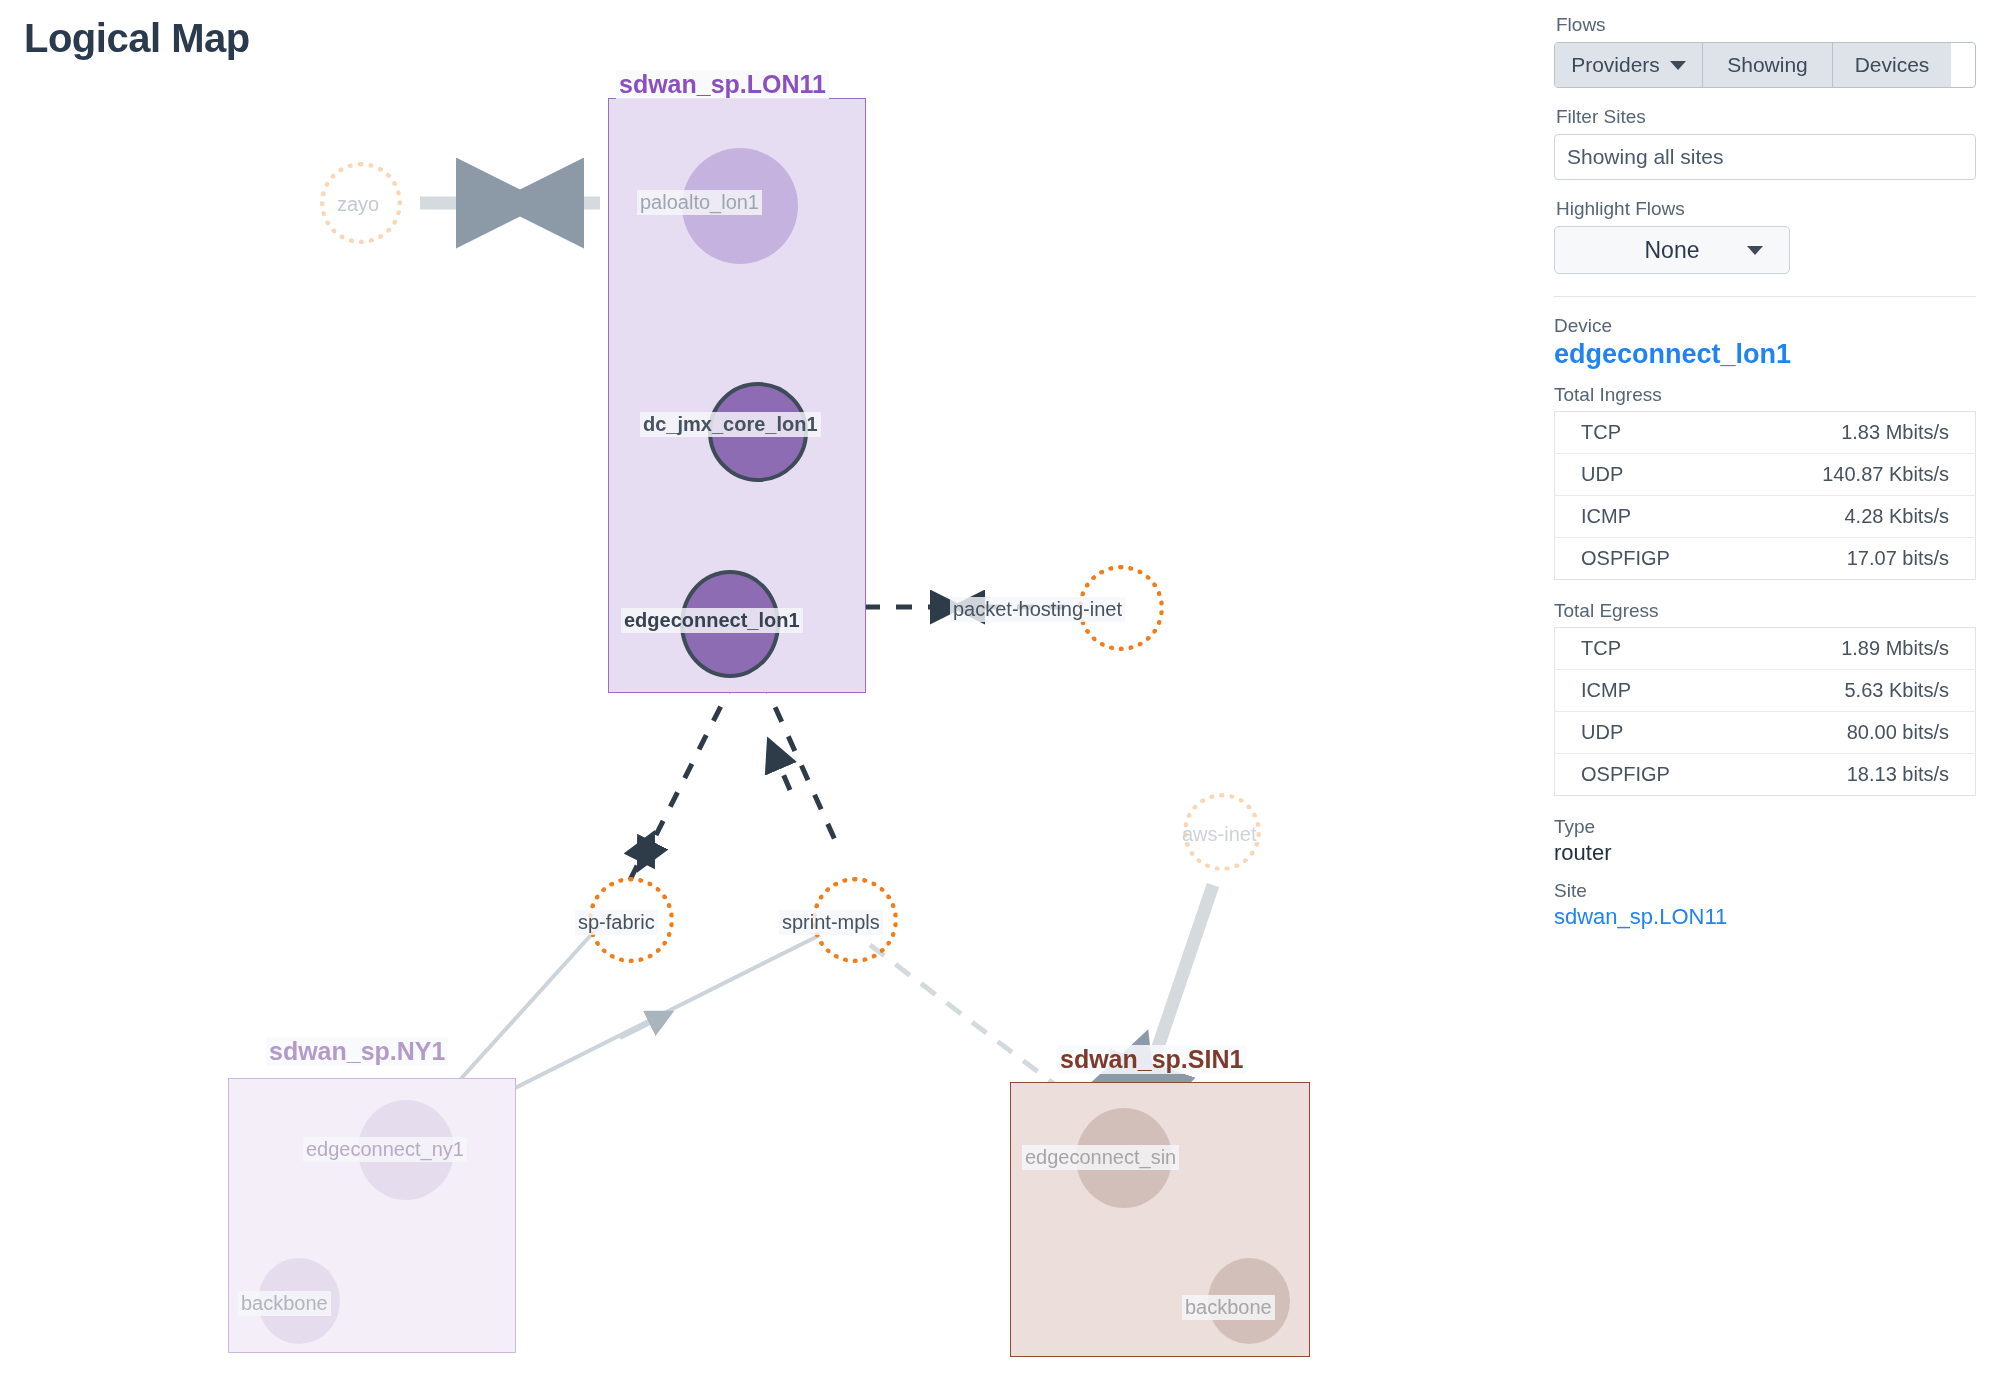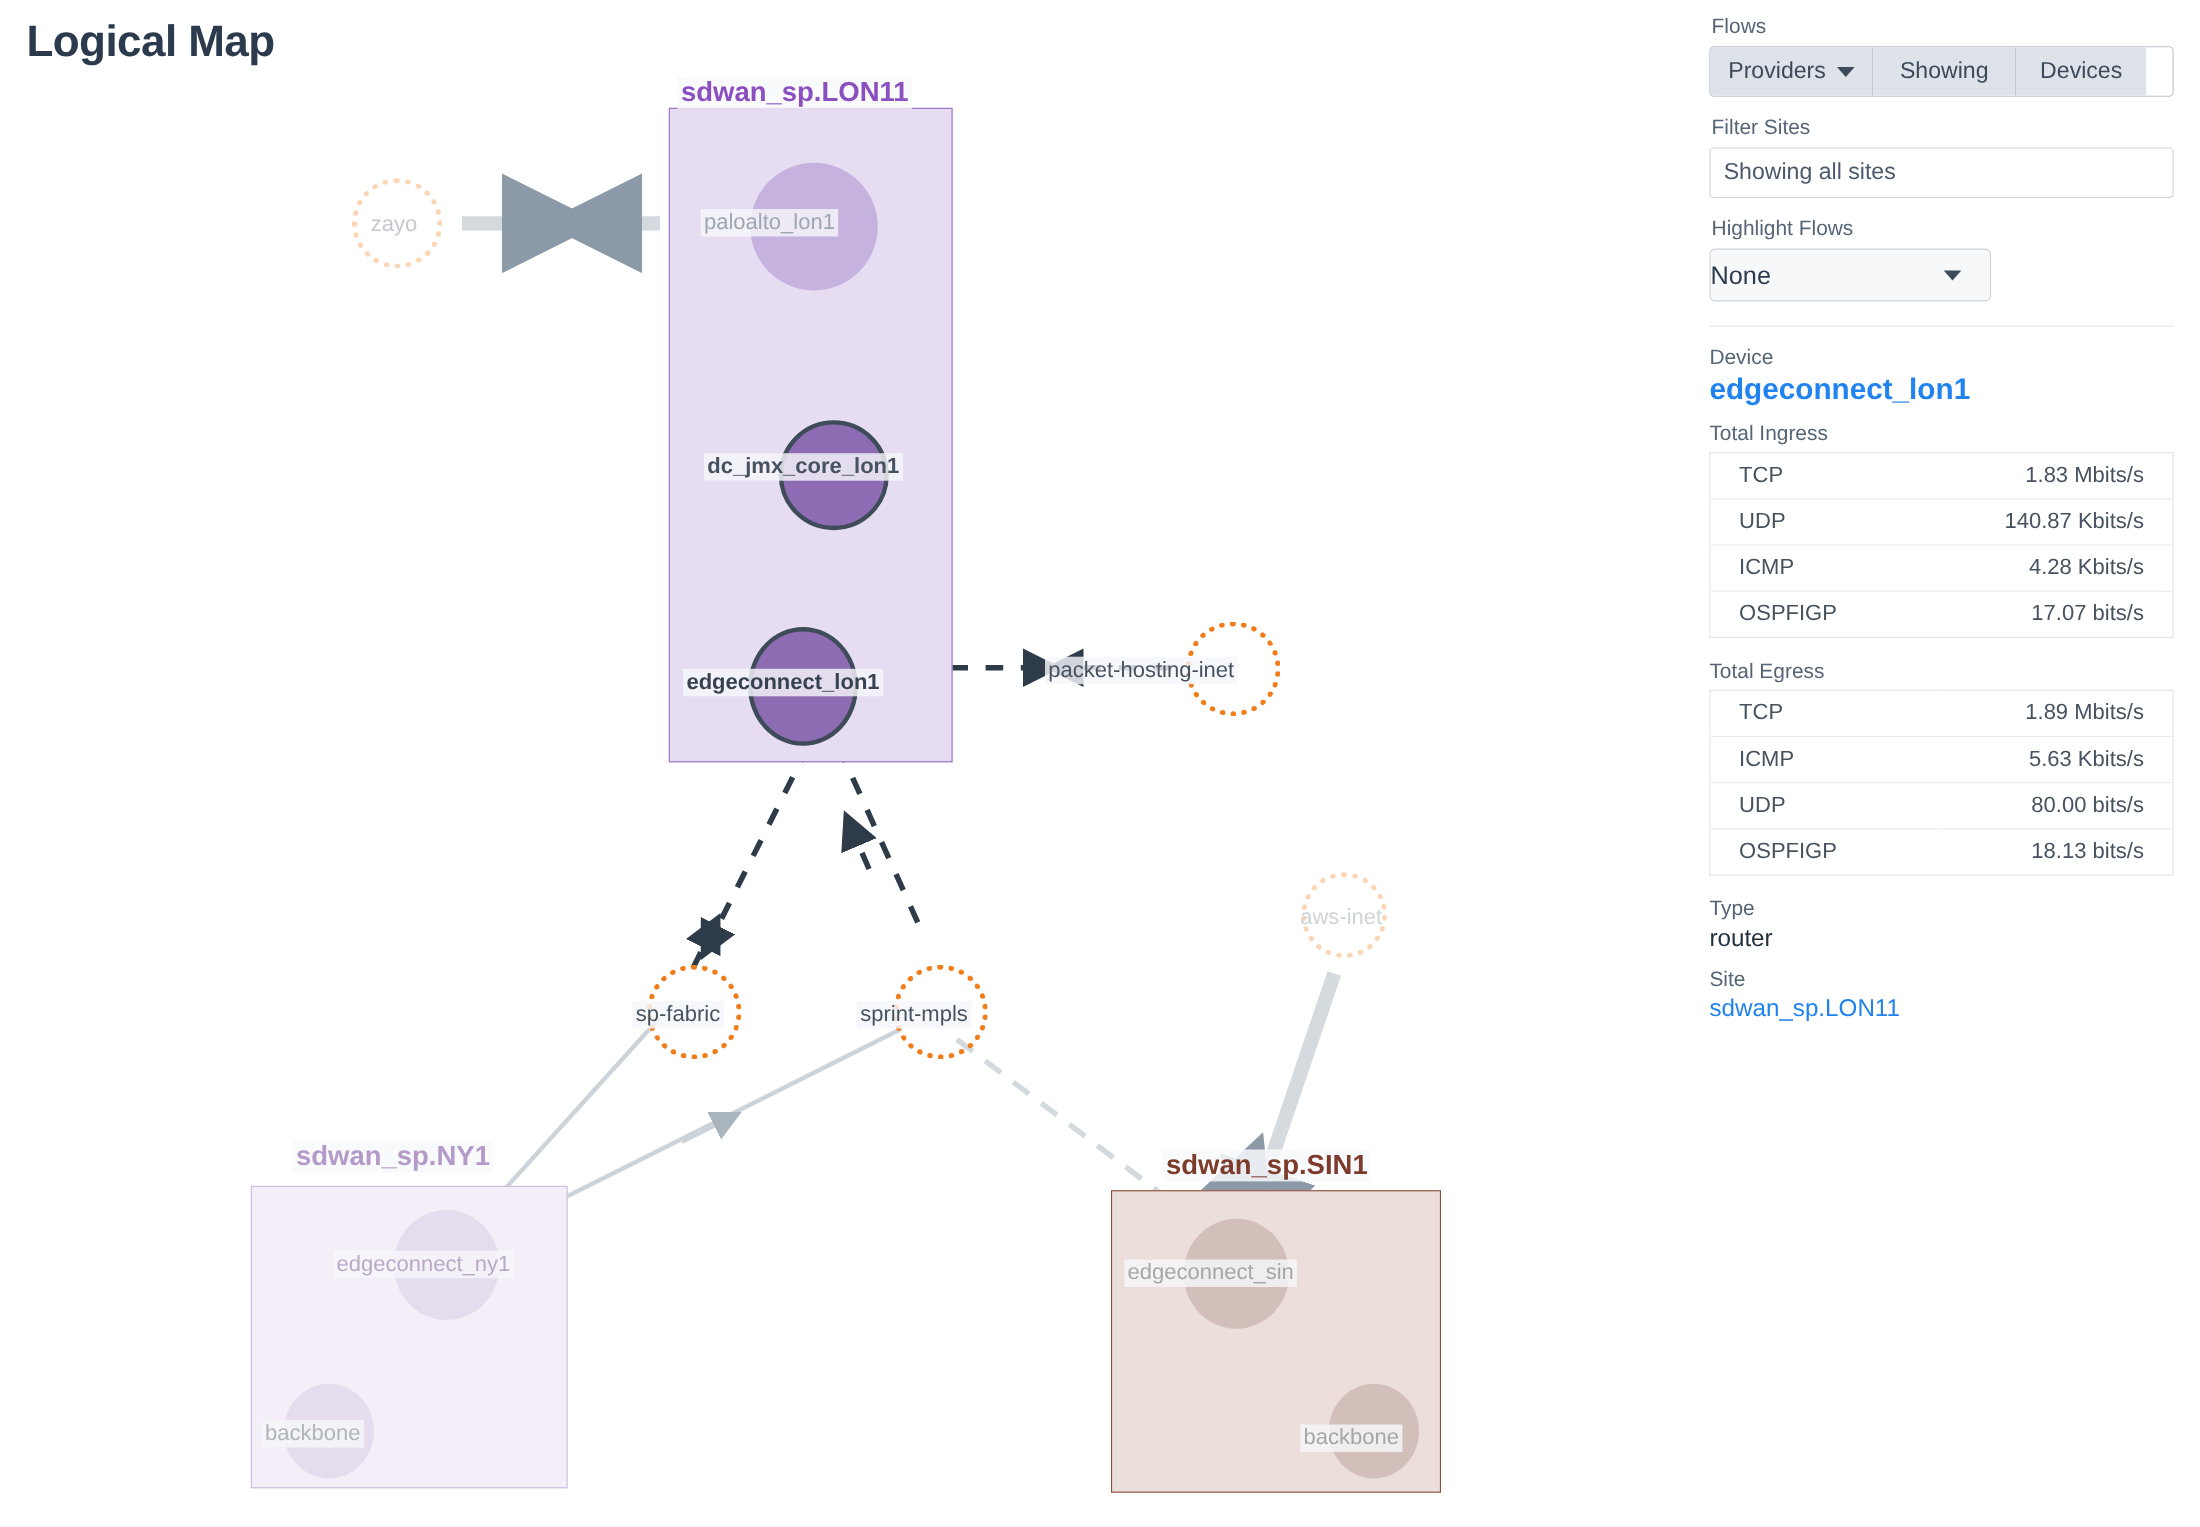--- a/index.html
+++ b/index.html
@@ -116,25 +116,25 @@
     border-radius: 4px;
     background: #ffffff;
     color: #4a596b;
     font-size: 21px;
     padding: 0 12px;
     font-family: "Liberation Sans", sans-serif;
     margin-bottom: 18px;
   }
   .text-input::placeholder { color: #4a596b; }
   .select-box {
-    width: 256px; height: 48px;
+    width: 236px; height: 48px;
     border: 1px solid #ccd2d9;
     border-radius: 5px;
     background: #f7f8fa;
-    display: flex; align-items: center; 
+    display: flex; align-items: center; justify-content: center;
     position: relative;
     cursor: pointer;
     margin-bottom: 22px;
   }
   .select-box .sel-val { font-size: 23px; color: #2b3a4d; }
   .select-box .caret {
     position: absolute; right: 26px; top: 50%;
     margin-top: -4px;
     border-top-color: #3d4a59;
   }

